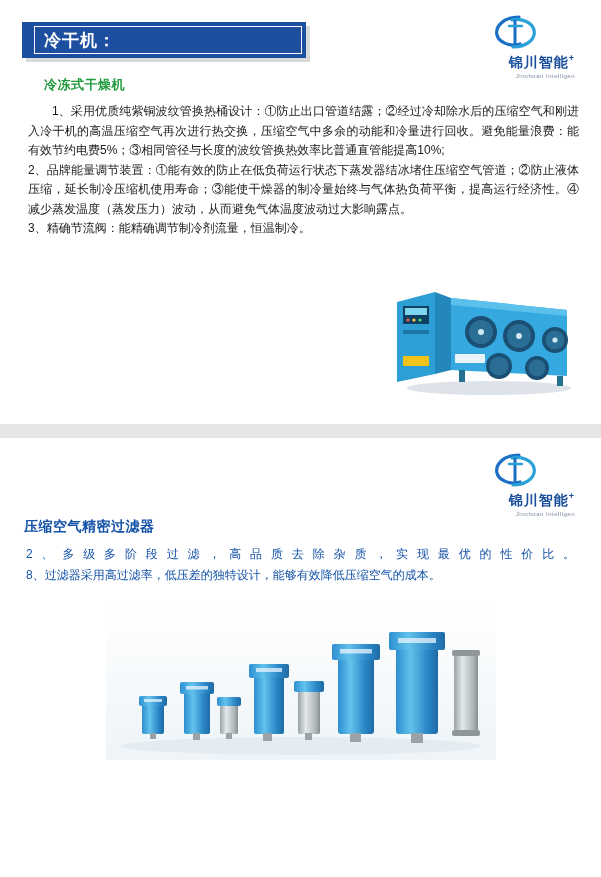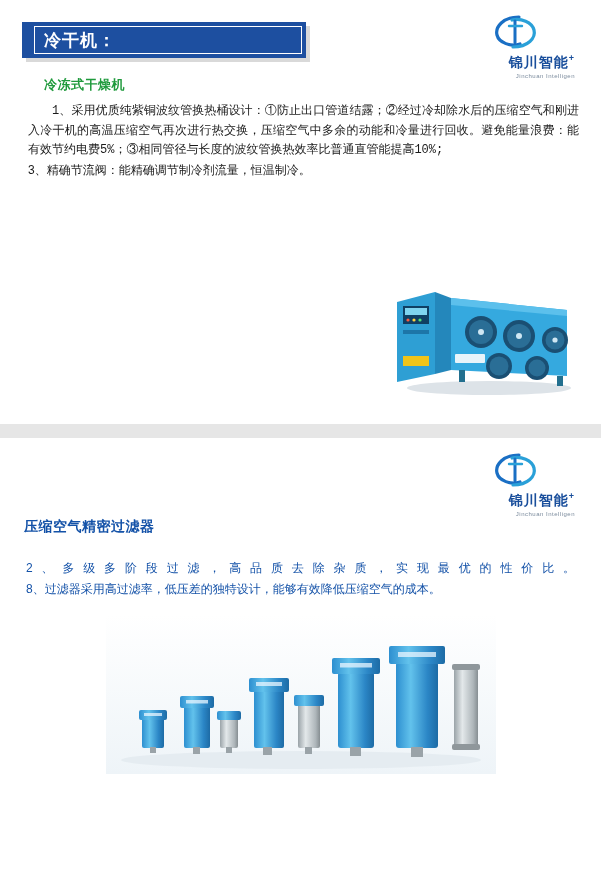--- a/index.html
+++ b/index.html
@@ -109,36 +109,35 @@
     color: #1f9a3c;
     font-size: 13px;
     font-weight: bold;
     margin: 10px 0 8px 44px;
     letter-spacing: 0.5px;
   }
   .subtitle-blue {
     color: #1452a8;
     font-size: 14px;
     font-weight: bold;
-    margin: 14px 0 22px 24px;
+    margin: 14px 0 8px 24px;
     letter-spacing: 0.5px;
   }
   .body-text {
     font-size: 12px;
     color: #1a1a1a;
     line-height: 19.5px;
     margin: 0 22px 0 28px;
     text-align: justify;
   }
   .body-text p {
     margin: 0;
   }
   .body-text p.indent {
     text-indent: 24px;
-    font-family: Liberation Mono, monospace;
   }
   .body-blue {
     font-size: 12px;
     color: #1452a8;
     line-height: 21px;
     margin: 0 26px 0 26px;
   }
   .body-blue p {
     margin: 0;
   }
@@ -188,20 +187,21 @@
         </div>
         <div class="logo-name"><span>锦川智能</span><sup>+</sup></div>
         <div class="logo-sub">Jinchuan Intelligen</div>
       </div>
     </div>
 
     <div class="subtitle-green">冷冻式干燥机</div>
 
     <div class="body-text">
       <p class="indent">1、采用优质纯紫铜波纹管换热桶设计：①防止出口管道结露；②经过冷却除水后的压缩空气和刚进入冷干机的高温压缩空气再次进行热交换，压缩空气中多余的动能和冷量进行回收。避免能量浪费：能有效节约电费5%；③相同管径与长度的波纹管换热效率比普通直管能提高10%;</p>
+      <p>2、品牌能量调节装置：①能有效的防止在低负荷运行状态下蒸发器结冰堵住压缩空气管道；②防止液体压缩，延长制冷压缩机使用寿命；③能使干燥器的制冷量始终与气体热负荷平衡，提高运行经济性。④减少蒸发温度（蒸发压力）波动，从而避免气体温度波动过大影响露点。</p>
       <p>3、精确节流阀：能精确调节制冷剂流量，恒温制冷。</p>
     </div>
 
     <div class="dryer-photo">
       <svg width="190" height="128" viewBox="0 0 190 128">
 
         <ellipse cx="100" cy="118" rx="82" ry="7" fill="#dde3e8"></ellipse>
 
         <path d="M8 32 L46 22 L46 104 L8 112 Z" fill="#2e9fd4"></path>
         <path d="M46 22 L62 28 L62 100 L46 104 Z" fill="#2487bb"></path>

